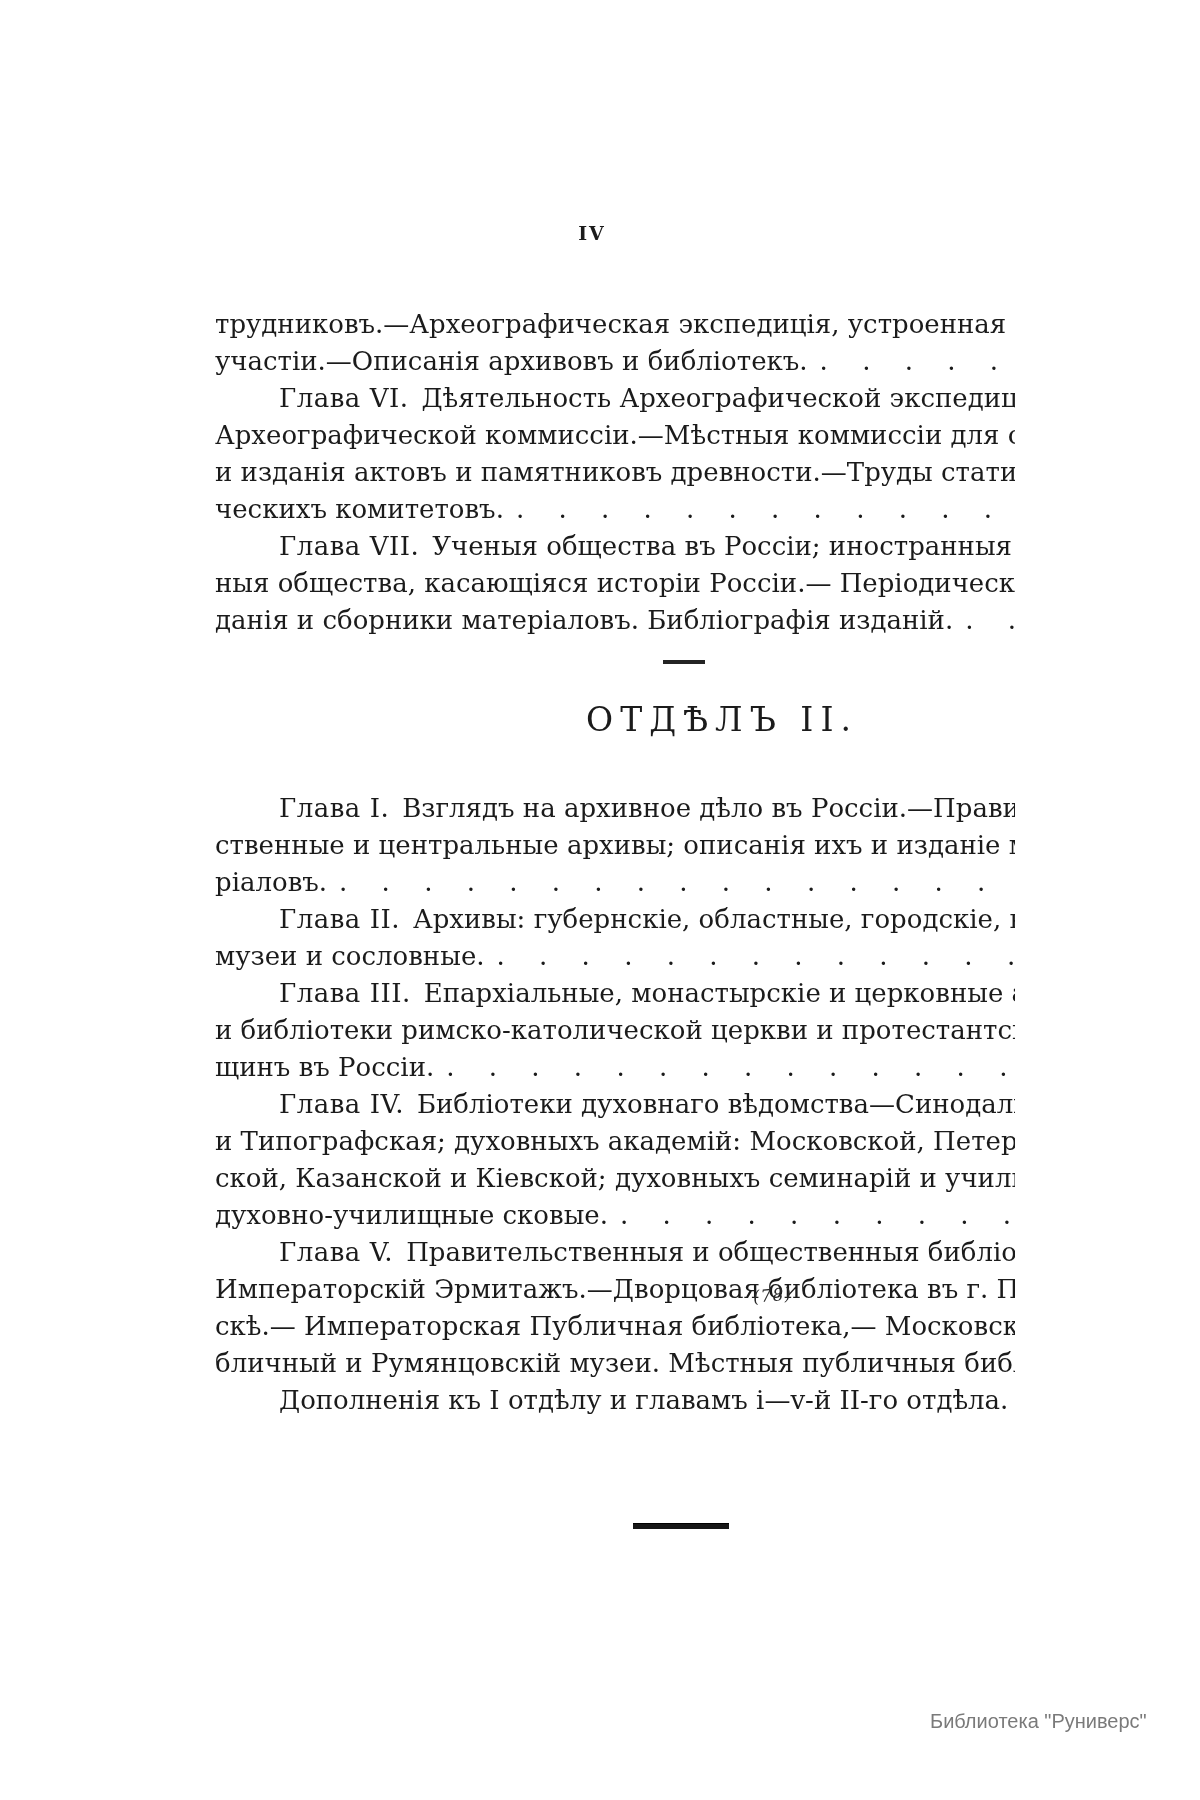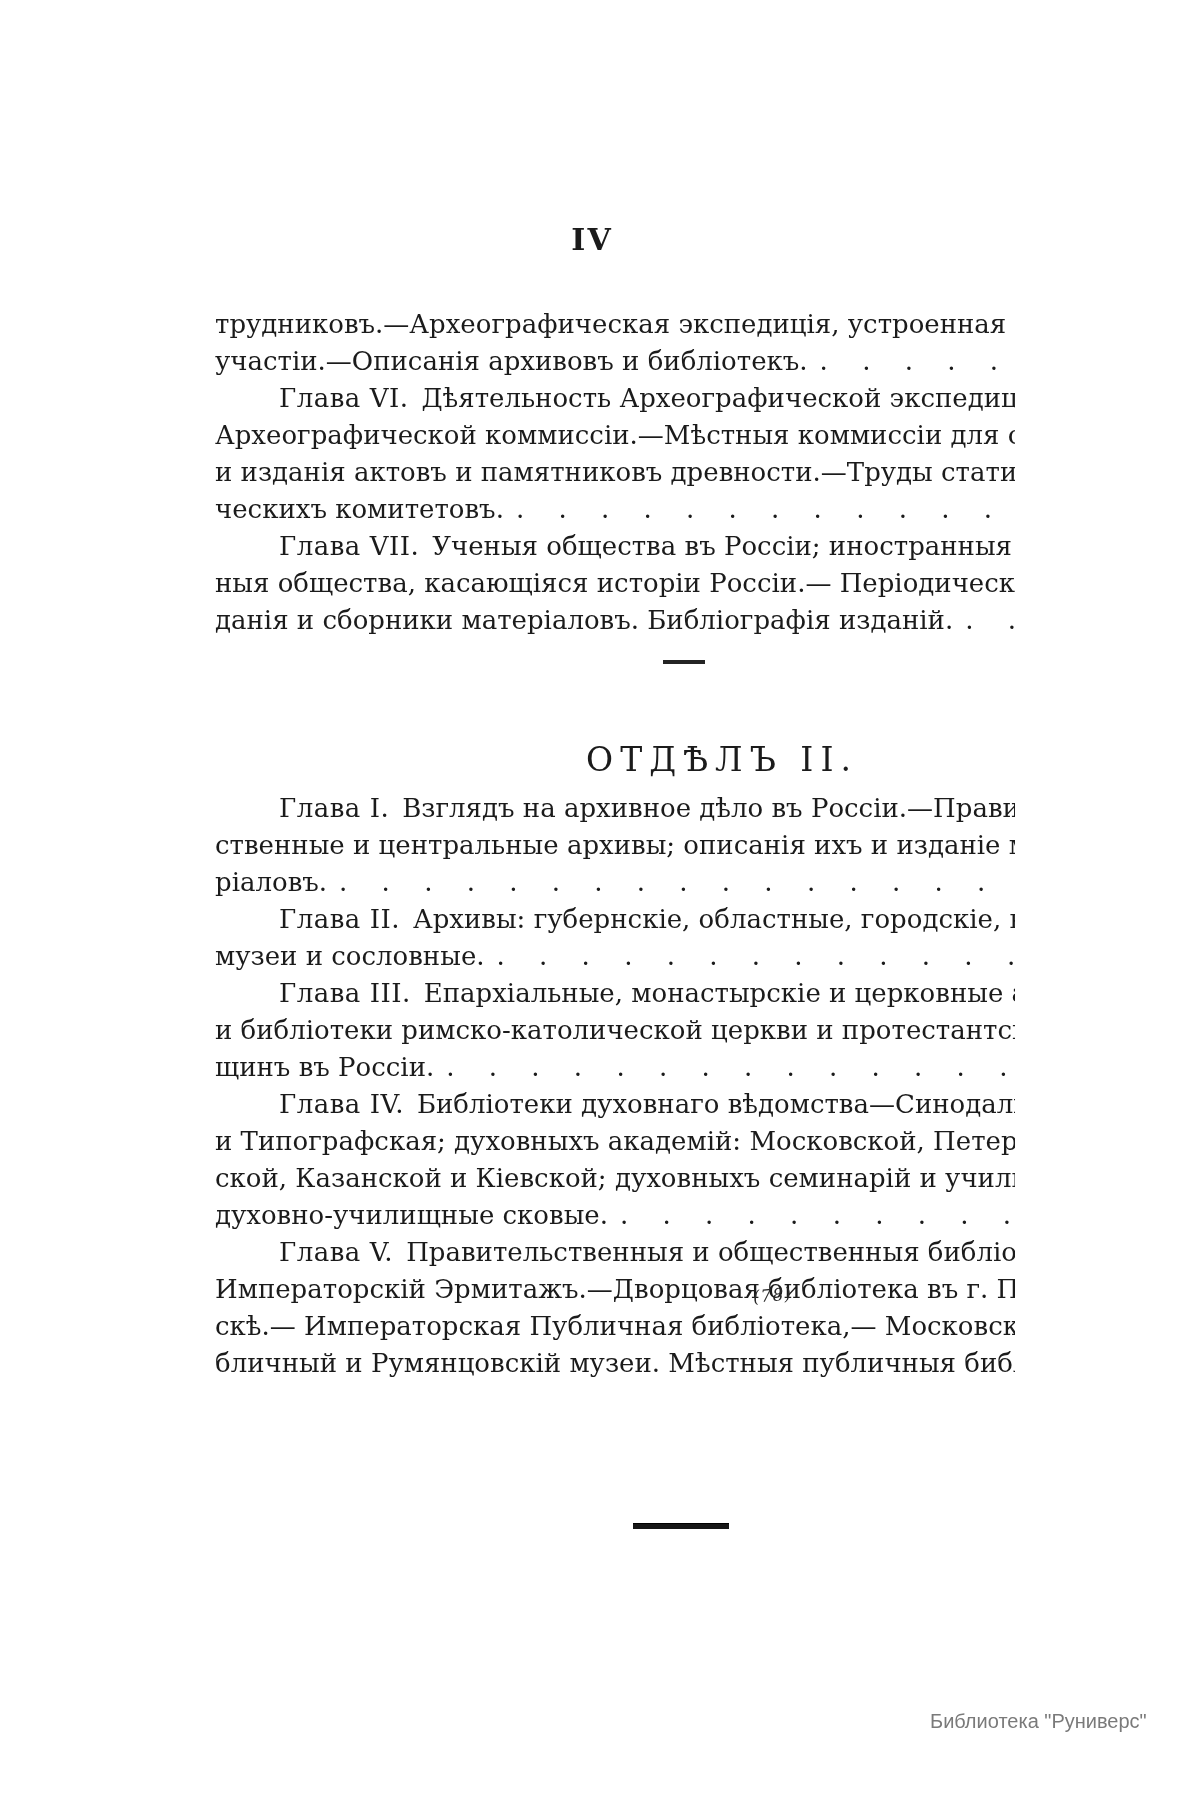--- a/index.html
+++ b/index.html
@@ -8,40 +8,40 @@
     width:1200px;height:1800px;
     margin:0 auto;
     background:#ffffff;
     font-family:"DejaVu Serif", serif;
     color:#1b1b1b;
     overflow:hidden;
   }
   .pageno{
     position:absolute;top:222px;left:592px;
     transform:translateX(-50%);
-    font-size:30px;font-weight:bold;letter-spacing:2px;
+    font-size:19px;font-weight:bold;letter-spacing:2px;
   }
   .textcol{
     position:absolute;left:215px;width:800px;overflow:hidden;
   }
   .textcol.top{top:306px;}
   .textcol.section2{top:790px;}
   .line{
     white-space:nowrap;height:37px;line-height:37px;
     font-size:26px;
   }
   .line.indent{padding-left:64px;}
   .lead{font-weight:normal;margin-right:13px;letter-spacing:0.5px;}
   .dots{word-spacing:26px;padding-left:12px;}
   .divider1{
     position:absolute;left:663px;top:660px;
     width:42px;height:4px;background:#242424;
   }
   .heading{
-    position:absolute;top:740px;left:722px;
+    position:absolute;top:700px;left:722px;
     transform:translateX(-50%);
     font-size:33px;letter-spacing:7px;white-space:nowrap;
   }
   .rule2{
     position:absolute;left:633px;top:1523px;
     width:96px;height:5px;background:#161616;
     border-top:1px solid #000;
   }
   .footer{
     position:absolute;left:930px;top:1710px;
@@ -88,19 +88,20 @@
       <div class="line"><span>и библіотеки римско-католической церкви и протестантскихъ</span></div>
       <div class="line"><span>щинъ въ Россіи.</span><span class="dots">. . . . . . . . . . . . . . . .</span></div>
       <div class="line indent"><span class="lead">Глава IV.</span><span>Библіотеки духовнаго вѣдомства—Синодаль</span></div>
       <div class="line"><span>и Типографская; духовныхъ академій: Московской, Петербу</span></div>
       <div class="line"><span>ской, Казанской и Кіевской; духовныхъ семинарій и учили</span></div>
       <div class="line"><span>духовно-училищные сковые.</span><span class="dots">. . . . . . . . . . . .</span></div>
       <div class="line indent"><span class="lead">Глава V.</span><span>Правительственныя и общественныя библіотеки.—</span></div>
       <div class="line"><span>Императорскій Эрмитажъ.—Дворцовая библіотека въ г. Павло</span></div>
       <div class="line"><span>скѣ.— Императорская Публичная библіоте</span><span class="ann-anchor"><span class="ann">(78)</span></span><span>ка,— Московскій Пу</span></div>
       <div class="line"><span>бличный и Румянцовскій музеи. Мѣстныя публичныя библіотек</span></div>
+      <div class="line indent"><span>Дополненія къ I отдѣлу и главамъ і—v-й ІІ-го отдѣла.</span></div>
     </div>
 
   <div class="rule2"></div>
 
   <div class="footer">Библиотека "Руниверс"</div>
 
 </div>
 
 </body></html>

